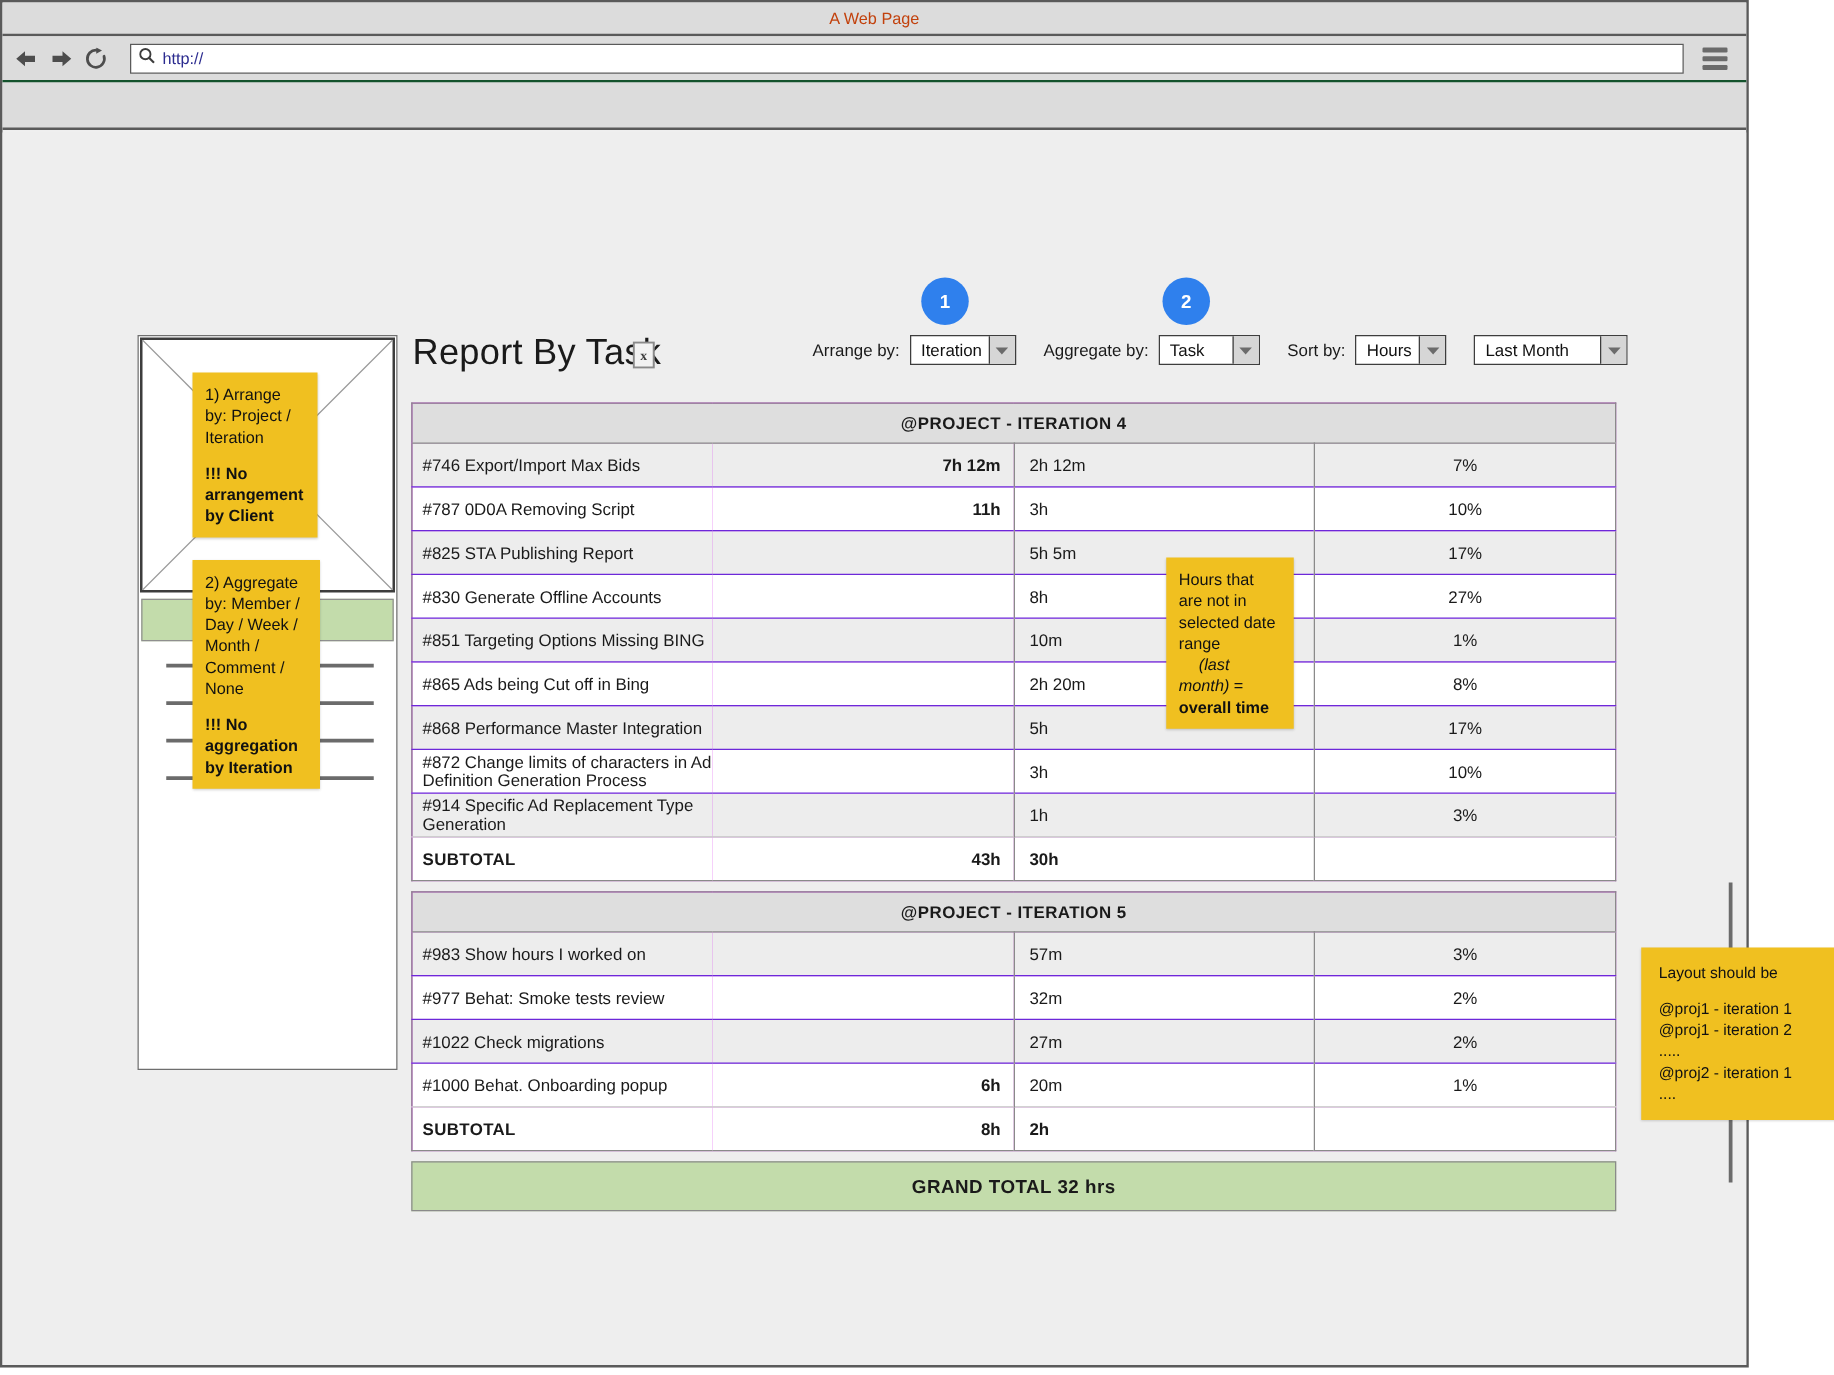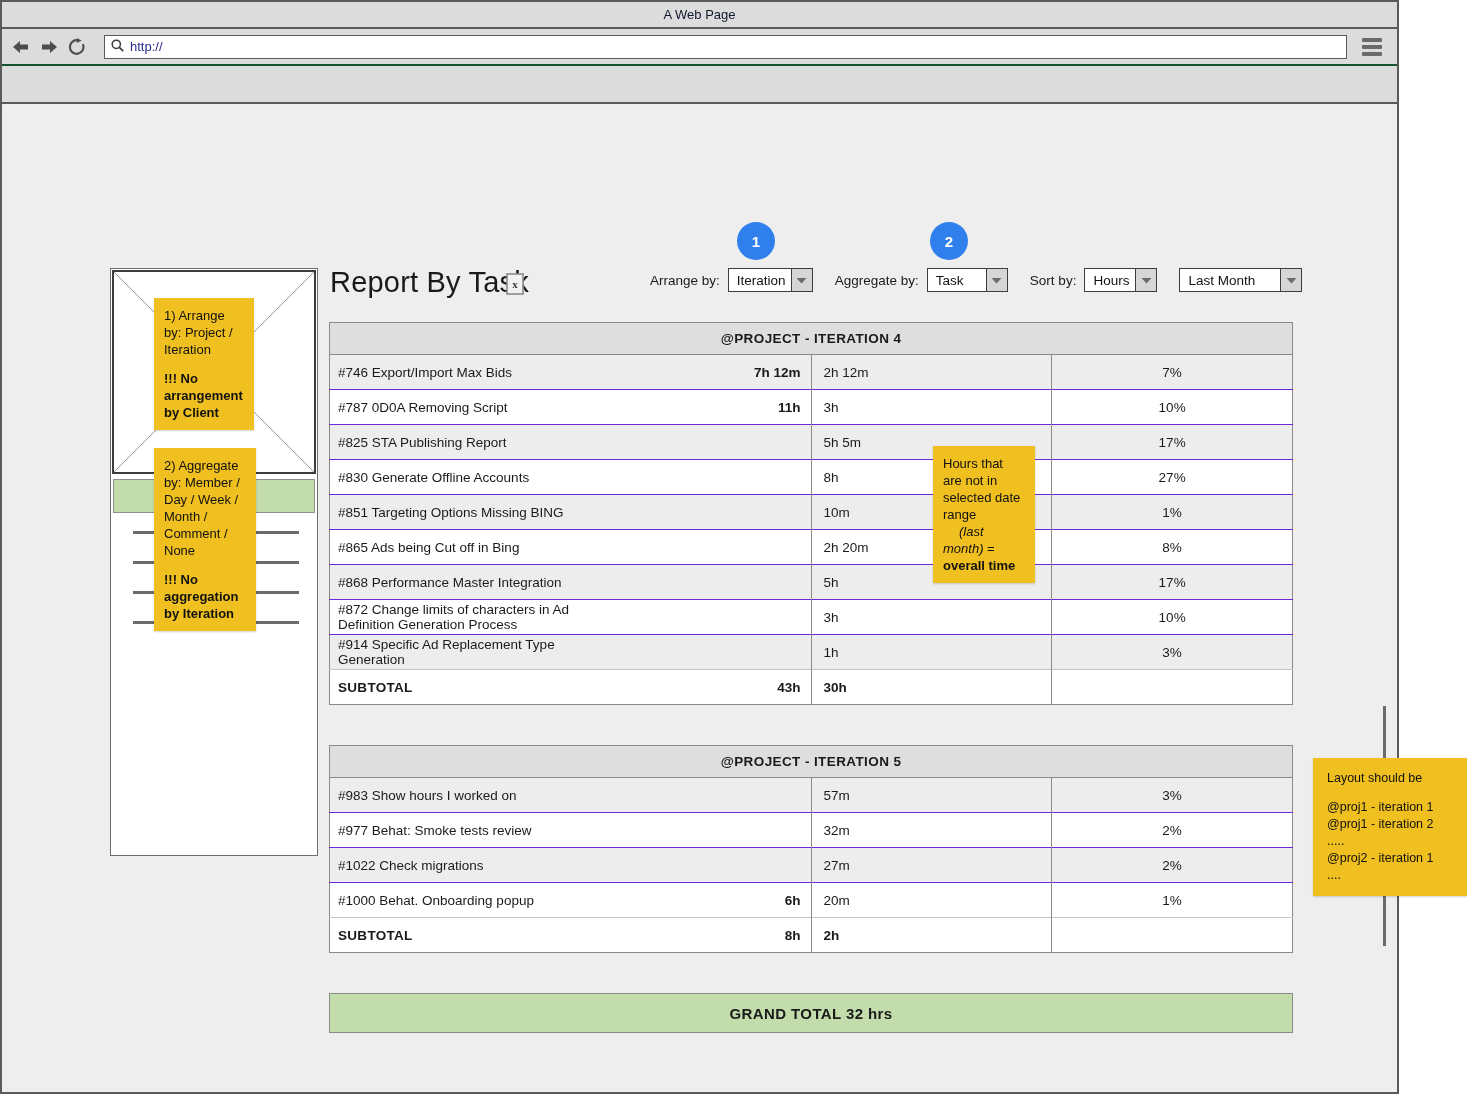--- a/index.html
+++ b/index.html
@@ -17,21 +17,21 @@
     width: 1399px; height: 1094px;
     border: 2px solid #5a5a5a;
     background: #efefef;
   }
   .titlebar {
     height: 27px; background: #dcdcdc;
     border-bottom: 2px solid #5a5a5a;
     display: flex; align-items: center; justify-content: center;
   }
   .titlebar-text {
-    font-size: 13px; color: #0f172a;
+    font-size: 13px; color: #c2410c;
   }
   .navbar {
     height: 37px; background: #dcdcdc;
     border-bottom: 2px solid #14532d;
     display: flex; align-items: center; padding: 0 8px;
     gap: 6px;
   }
   .nav-btn {
     width: 22px; height: 22px;
     display: flex; align-items: center; justify-content: center;
@@ -163,21 +163,21 @@
   #badge-2 { left: 928px; top: 116px; }
 
   
   .report {
     position: absolute; left: 327px; top: 216px; width: 964px;
   }
   .tbl {
     width: 100%; border-collapse: collapse;
     border: 1px solid #8a8a8a;
     table-layout: fixed;
-    margin-bottom: 40px;
+    margin-bottom: 8px;
     background: #d946ef;
   }
   .tbl thead th {
     background: #dedede;
     border-bottom: 1px solid #8a8a8a;
     height: 32px;
     font-size: 13.5px; font-weight: bold;
     color: #1a1a1a; letter-spacing: .4px;
     text-align: center;
   }

